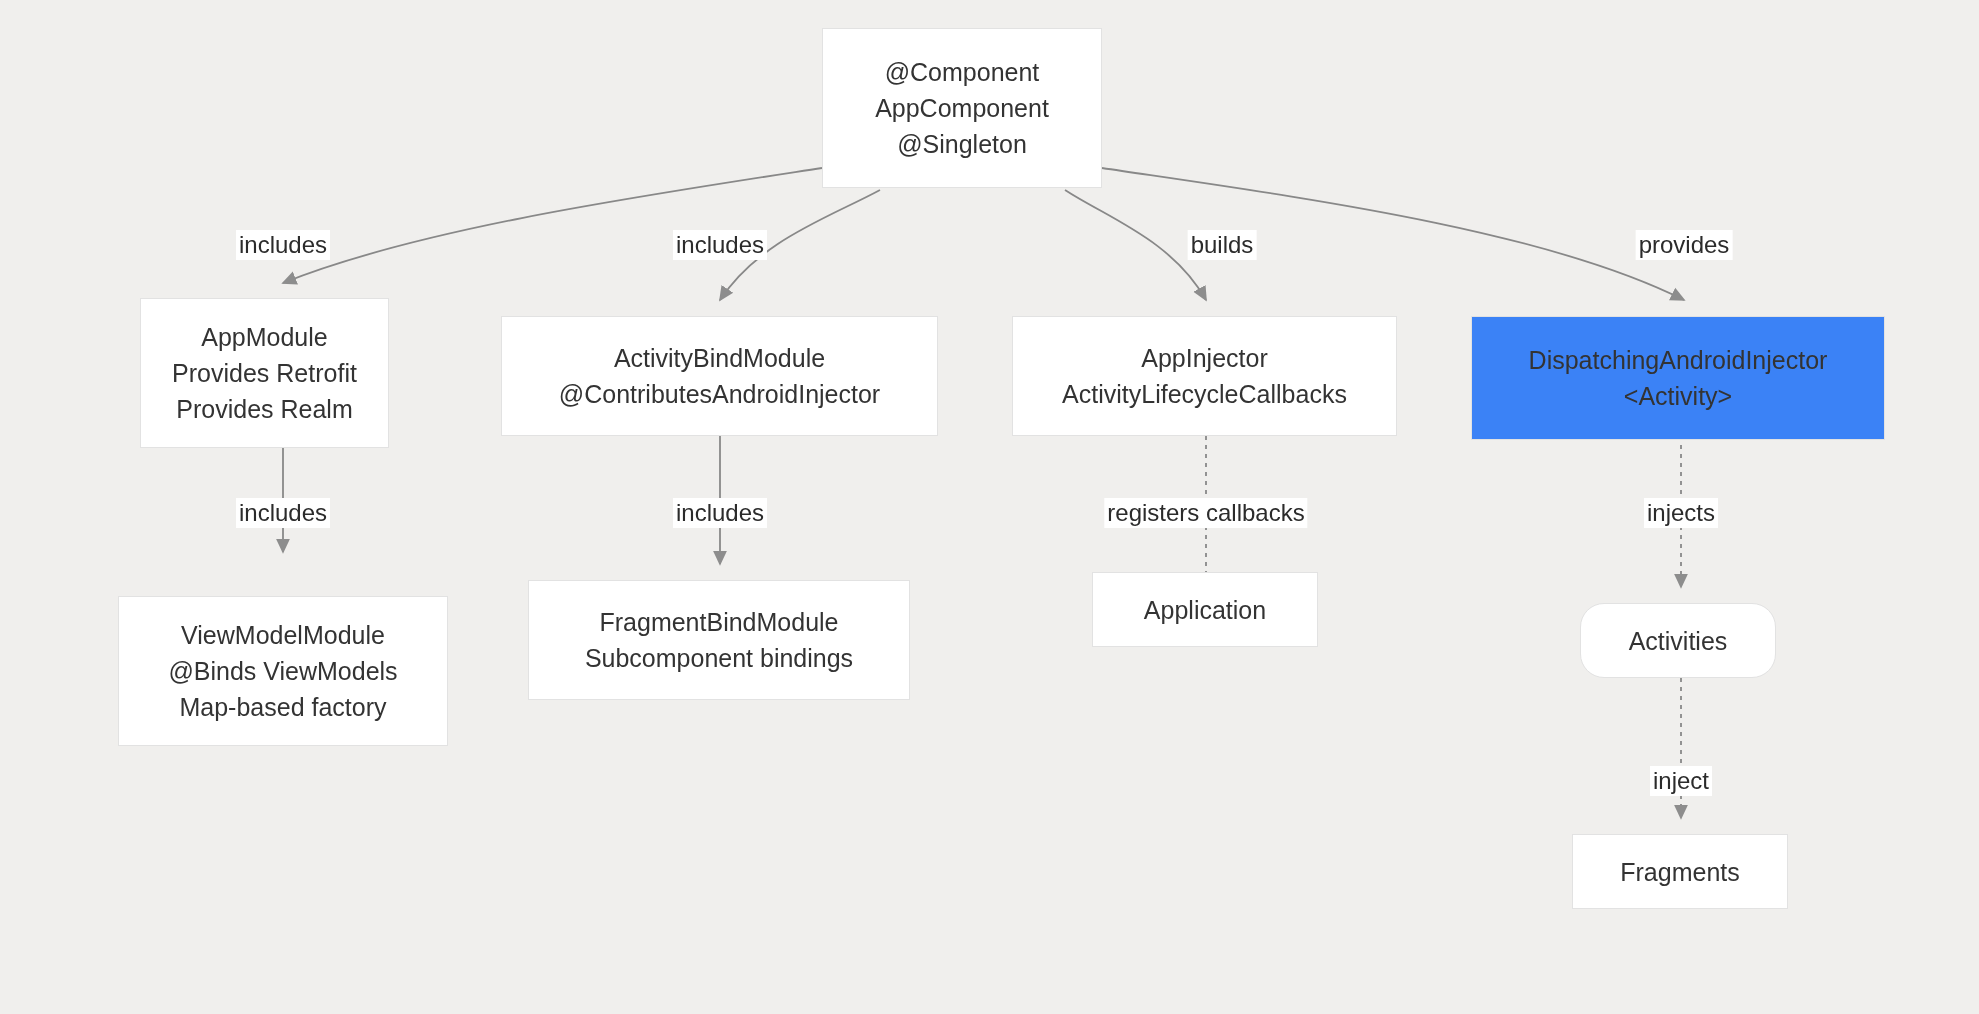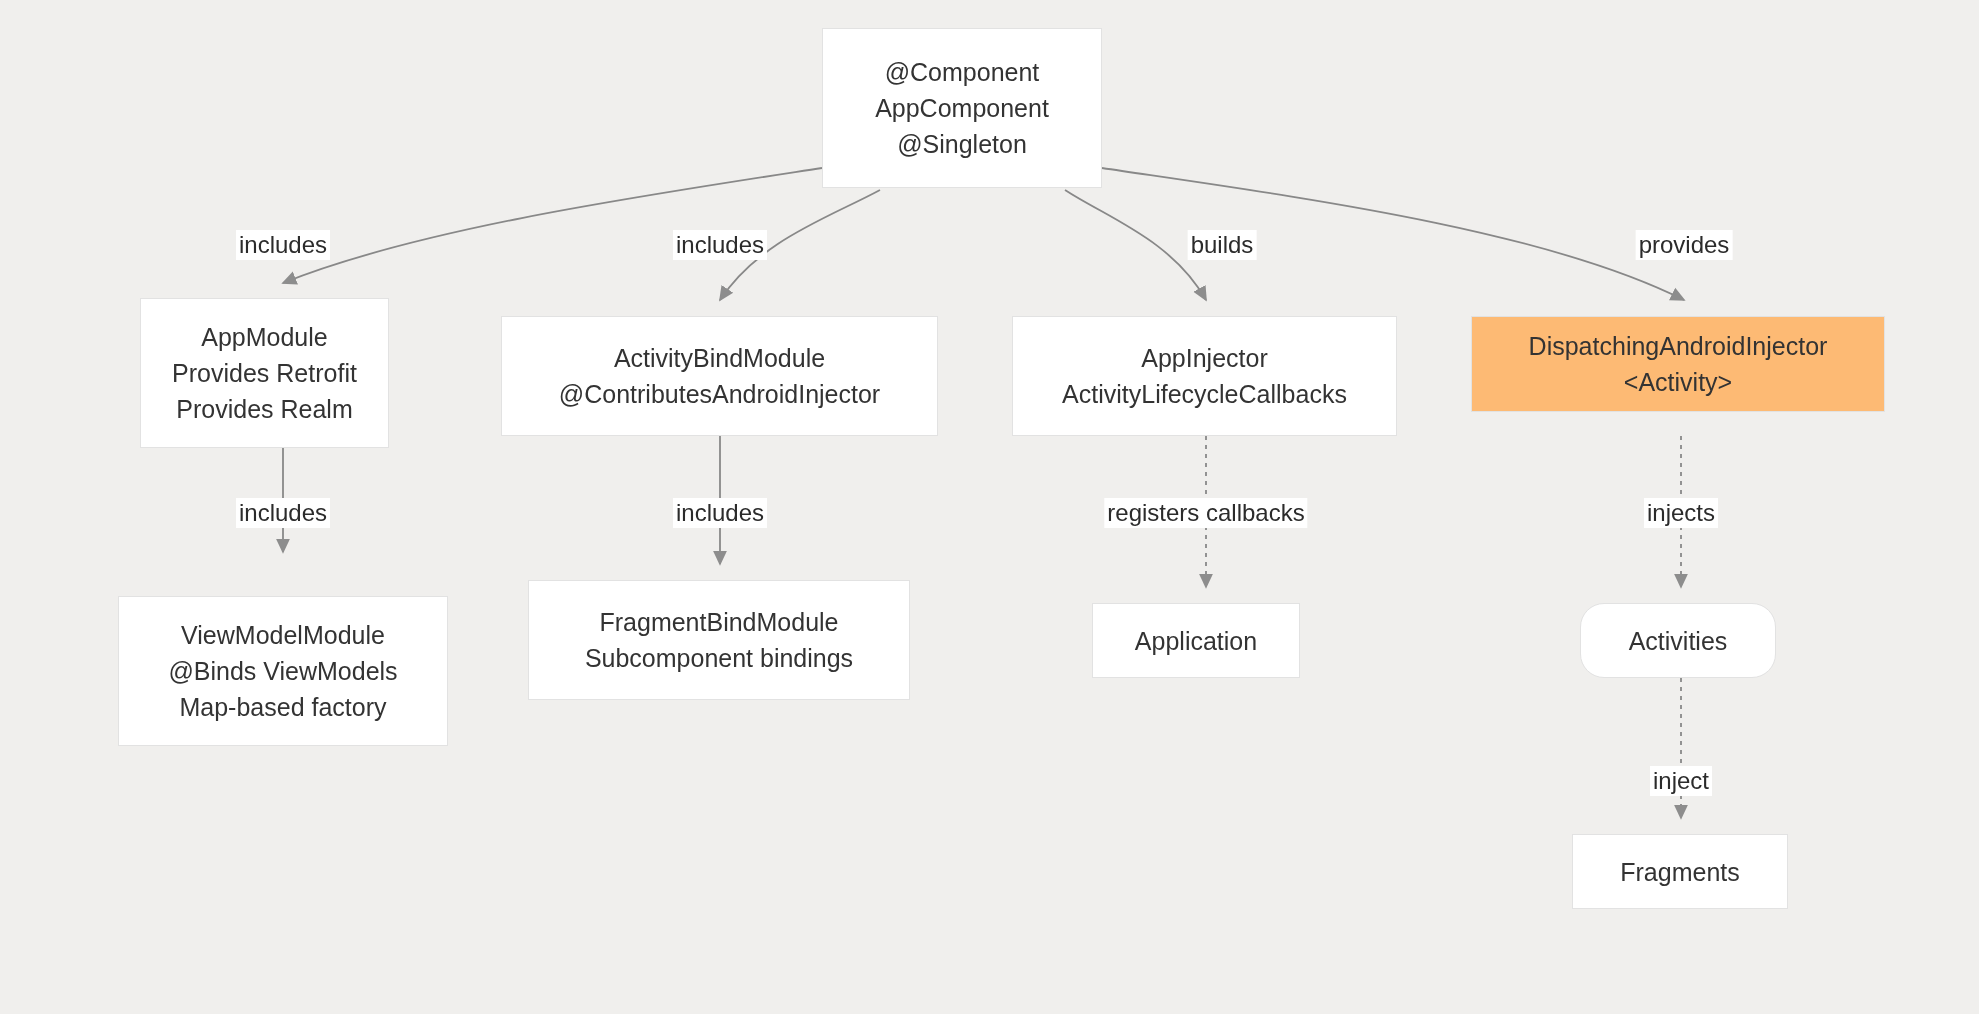--- a/index.html
+++ b/index.html
@@ -86,34 +86,34 @@
         <span class="ln">Provides Realm</span>
       </div>
       <div class="node" style="left: 501px; top: 316px; width: 437px; height: 120px; background: rgb(255, 255, 255); border-color: rgb(226, 226, 226); color: rgb(51, 51, 51);">
         <span class="ln">ActivityBindModule</span>
         <span class="ln">@ContributesAndroidInjector</span>
       </div>
       <div class="node" style="left: 1012px; top: 316px; width: 385px; height: 120px; background: rgb(255, 255, 255); border-color: rgb(226, 226, 226); color: rgb(51, 51, 51);">
         <span class="ln">AppInjector</span>
         <span class="ln">ActivityLifecycleCallbacks</span>
       </div>
-      <div class="node" style="left: 1471px; top: 316px; width: 414px; height: 96px; background: #fdba74; border-color: rgb(226, 226, 226); color: rgb(51, 51, 51);">
+      <div class="node" style="left: 1471px; top: 316px; width: 414px; height: 124px; background: #3b82f6; border-color: rgb(226, 226, 226); color: rgb(51, 51, 51);">
         <span class="ln">DispatchingAndroidInjector</span>
         <span class="ln">&lt;Activity&gt;</span>
       </div>
       <div class="node" style="left: 118px; top: 596px; width: 330px; height: 150px; background: rgb(255, 255, 255); border-color: rgb(226, 226, 226); color: rgb(51, 51, 51);">
         <span class="ln">ViewModelModule</span>
         <span class="ln">@Binds ViewModels</span>
         <span class="ln">Map-based factory</span>
       </div>
       <div class="node" style="left: 528px; top: 580px; width: 382px; height: 120px; background: rgb(255, 255, 255); border-color: rgb(226, 226, 226); color: rgb(51, 51, 51);">
         <span class="ln">FragmentBindModule</span>
         <span class="ln">Subcomponent bindings</span>
       </div>
-      <div class="node" style="left: 1092px; top: 603px; width: 208px; height: 75px; background: rgb(255, 255, 255); border-color: rgb(226, 226, 226); color: rgb(51, 51, 51);">
+      <div class="node" style="left: 1092px; top: 572px; width: 226px; height: 75px; background: rgb(255, 255, 255); border-color: rgb(226, 226, 226); color: rgb(51, 51, 51);">
         <span class="ln">Application</span>
       </div>
       <div class="node" style="left: 1580px; top: 603px; width: 196px; height: 75px; background: rgb(255, 255, 255); border-color: rgb(226, 226, 226); color: rgb(51, 51, 51); border-radius: 24px;">
         <span class="ln">Activities</span>
       </div>
       <div class="node" style="left: 1572px; top: 834px; width: 216px; height: 75px; background: rgb(255, 255, 255); border-color: rgb(226, 226, 226); color: rgb(51, 51, 51);">
         <span class="ln">Fragments</span>
       </div>
     </div>
   <div id="label-layer">

